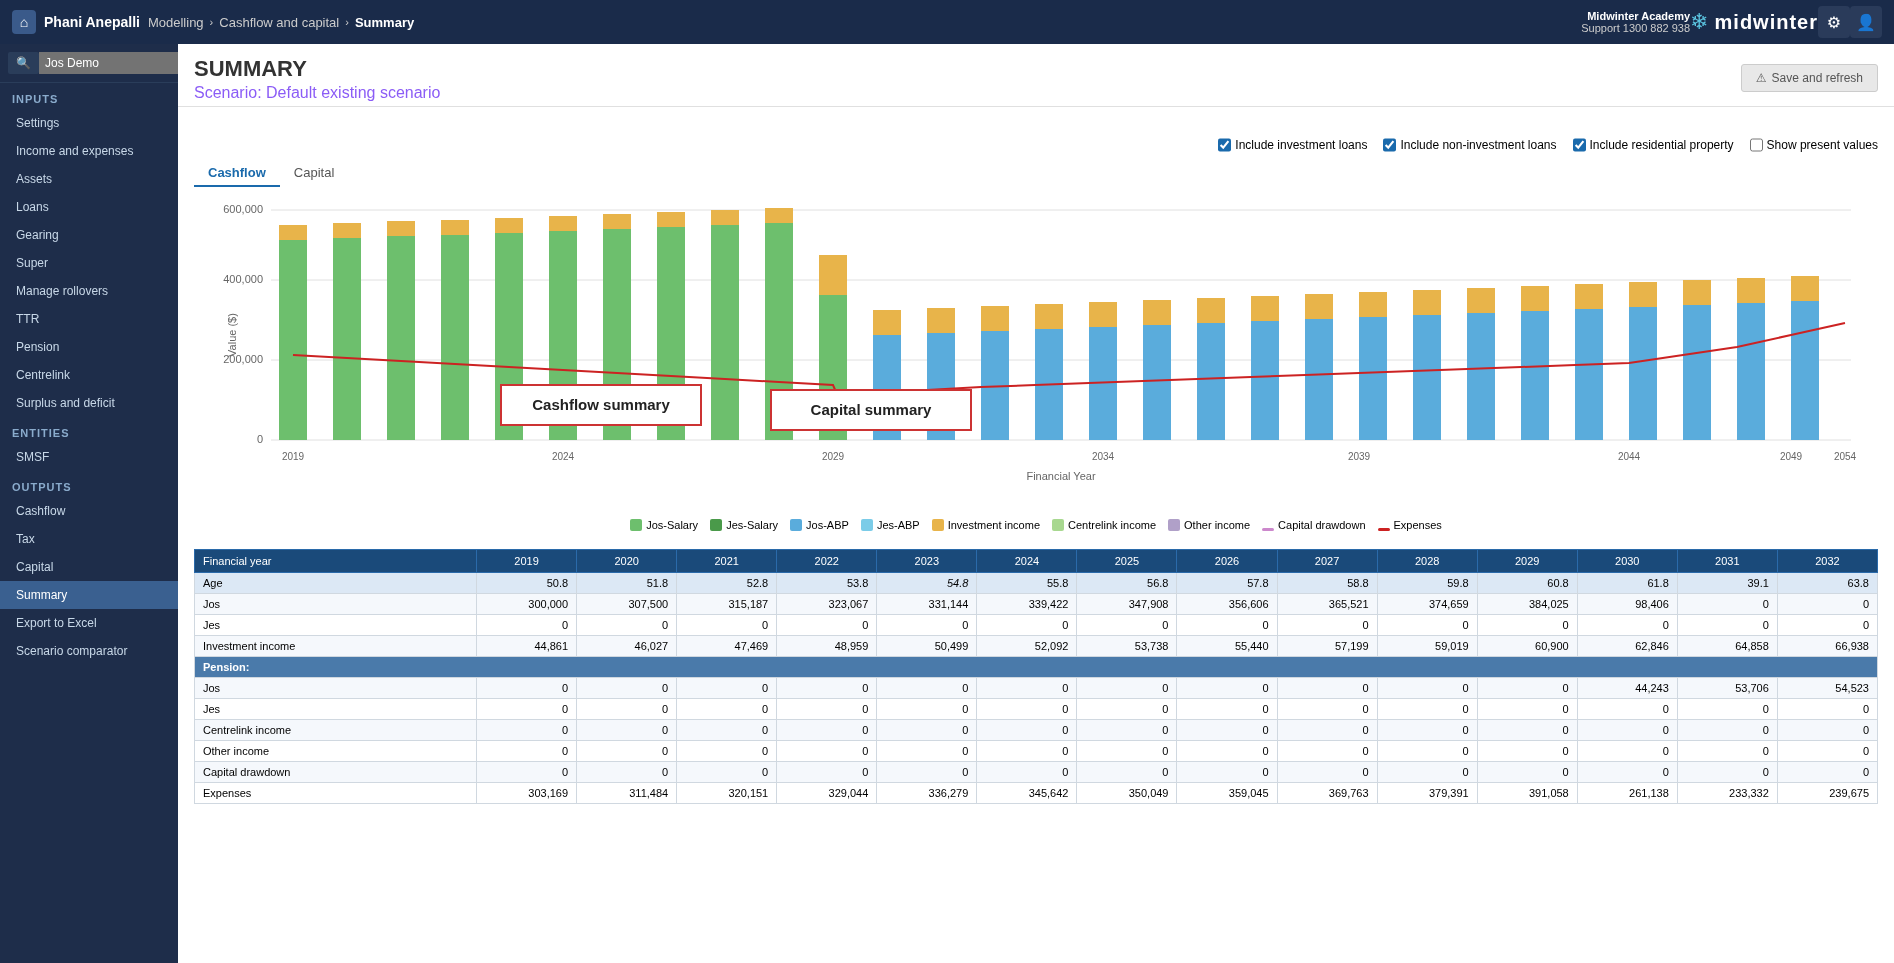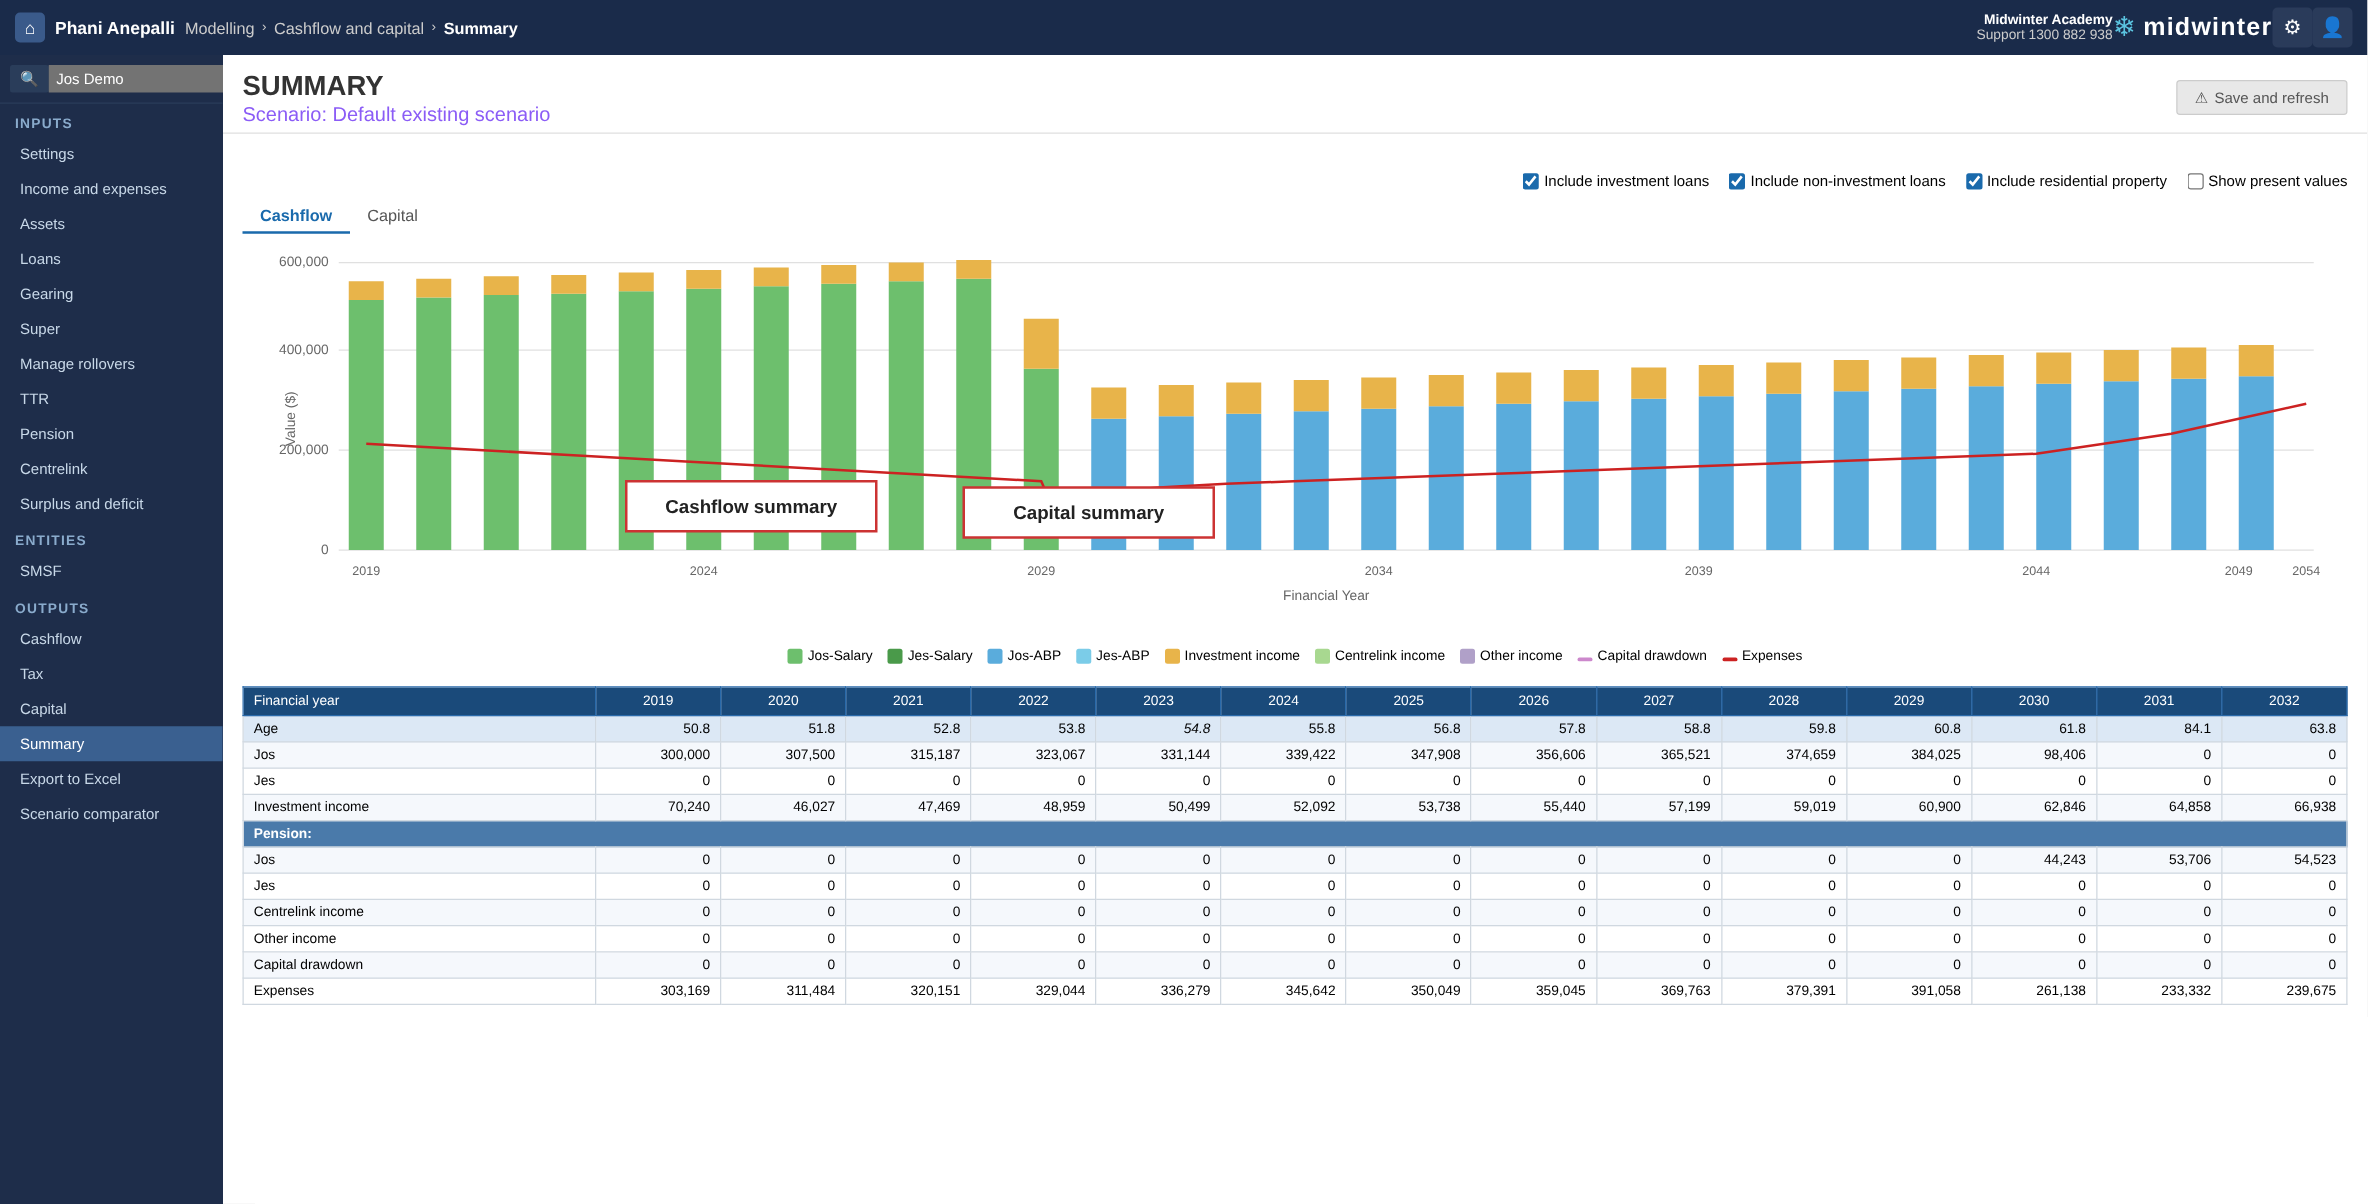--- a/index.html
+++ b/index.html
@@ -66,21 +66,21 @@
     .checkbox-item { display: flex; gap: 4px; margin-top: 21px; }
     .checkbox-item input { accent-color: #1a6aac; }
     .chart-tabs { display: flex; gap: 0; margin-bottom: 8px; }
     .chart-tab { padding: 5px 14px; border-bottom: 2px solid transparent; cursor: pointer; font-size: 13px; color: #555; }
     .chart-tab.active { border-bottom: 2px solid #1a6aac; color: #1a6aac; font-weight: bold; }
 
     .chart-container { position: relative; width: 100%; height: 320px; border: none; }
     svg.chart { width: 100%; height: 100%; }
 
     .chart-legend { display: flex; flex-wrap: wrap; gap: 12px; justify-content: center; font-size: 11px; margin-top: 4px; margin-bottom: 8px; }
-    .legend-item { display: flex; align-items: center; gap: 4px; }
+    .legend-item { display: flex; align-items: flex-end; gap: 4px; }
     .legend-dot { width: 12px; height: 3px; border-radius: 2px; }
     .legend-sq { width: 12px; height: 12px; border-radius: 2px; }
 
     
     .data-table-section { padding: 0 16px 16px; flex-shrink: 0; }
     .data-table { width: 100%; border-collapse: collapse; font-size: 11px; }
     .data-table th { background: #1a4a7a; color: white; padding: 5px 8px; text-align: center; border: 1px solid #2a6aaa; font-weight: normal; white-space: nowrap; }
     .data-table th:first-child { text-align: left; min-width: 160px; }
     .data-table td { padding: 4px 8px; border: 1px solid #d0d8e0; text-align: right; white-space: nowrap; }
     .data-table td:first-child { text-align: left; background: white; }
@@ -380,21 +380,21 @@
               <td style="background: rgb(220, 232, 245);">52.8</td>
               <td style="background: rgb(220, 232, 245);">53.8</td>
               <td style="background: rgb(220, 232, 245); font-style: italic;">54.8</td>
               <td style="background: rgb(220, 232, 245);">55.8</td>
               <td style="background: rgb(220, 232, 245);">56.8</td>
               <td style="background: rgb(220, 232, 245);">57.8</td>
               <td style="background: rgb(220, 232, 245);">58.8</td>
               <td style="background: rgb(220, 232, 245);">59.8</td>
               <td style="background: rgb(220, 232, 245);">60.8</td>
               <td style="background: rgb(220, 232, 245);">61.8</td>
-              <td style="background: rgb(220, 232, 245);">84.1</td>
+              <td style="background: rgb(220, 232, 245);">39.1</td>
               <td style="background: rgb(220, 232, 245);">63.8</td>
             </tr>
             <tr>
               <td>Jos</td>
               <td>300,000</td>
               <td>307,500</td>
               <td>315,187</td>
               <td>323,067</td>
               <td>331,144</td>
               <td>339,422</td>
@@ -419,21 +419,21 @@
               <td>0</td>
               <td>0</td>
               <td>0</td>
               <td>0</td>
               <td>0</td>
               <td>0</td>
               <td>0</td>
             </tr>
             <tr>
               <td>Investment income</td>
-              <td>70,240</td>
+              <td>44,861</td>
               <td>46,027</td>
               <td>47,469</td>
               <td>48,959</td>
               <td>50,499</td>
               <td>52,092</td>
               <td>53,738</td>
               <td>55,440</td>
               <td>57,199</td>
               <td>59,019</td>
               <td>60,900</td>

